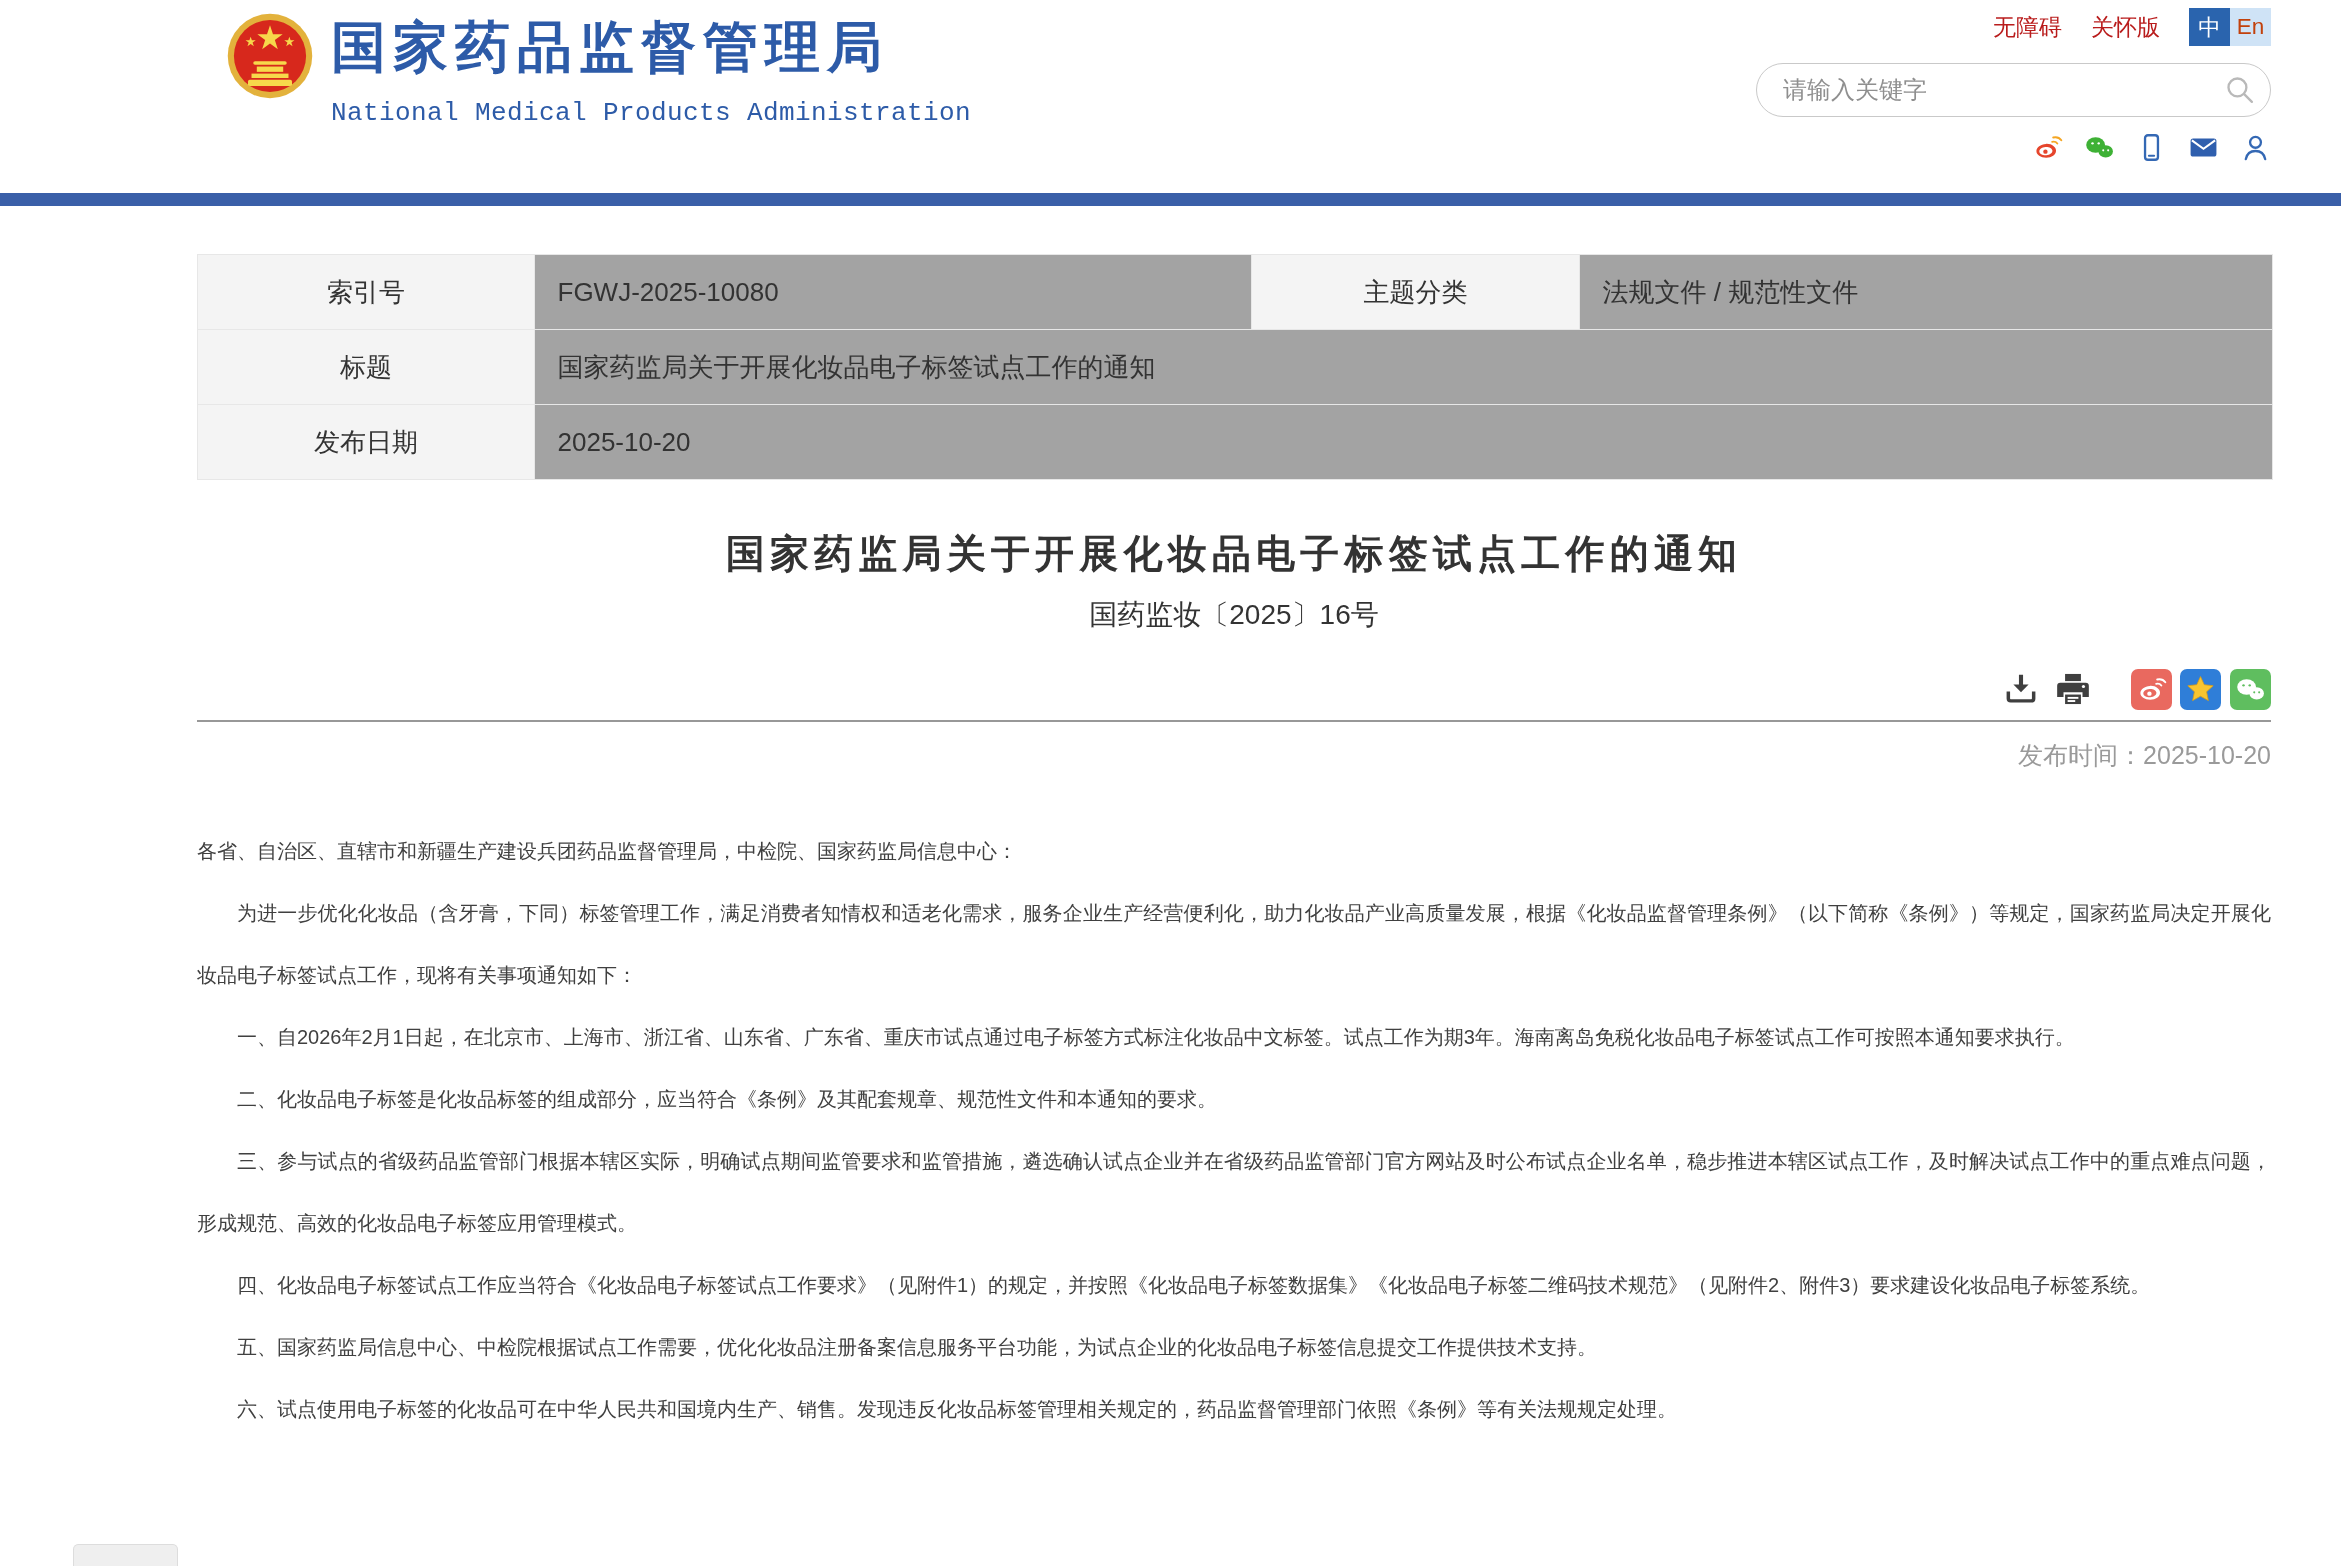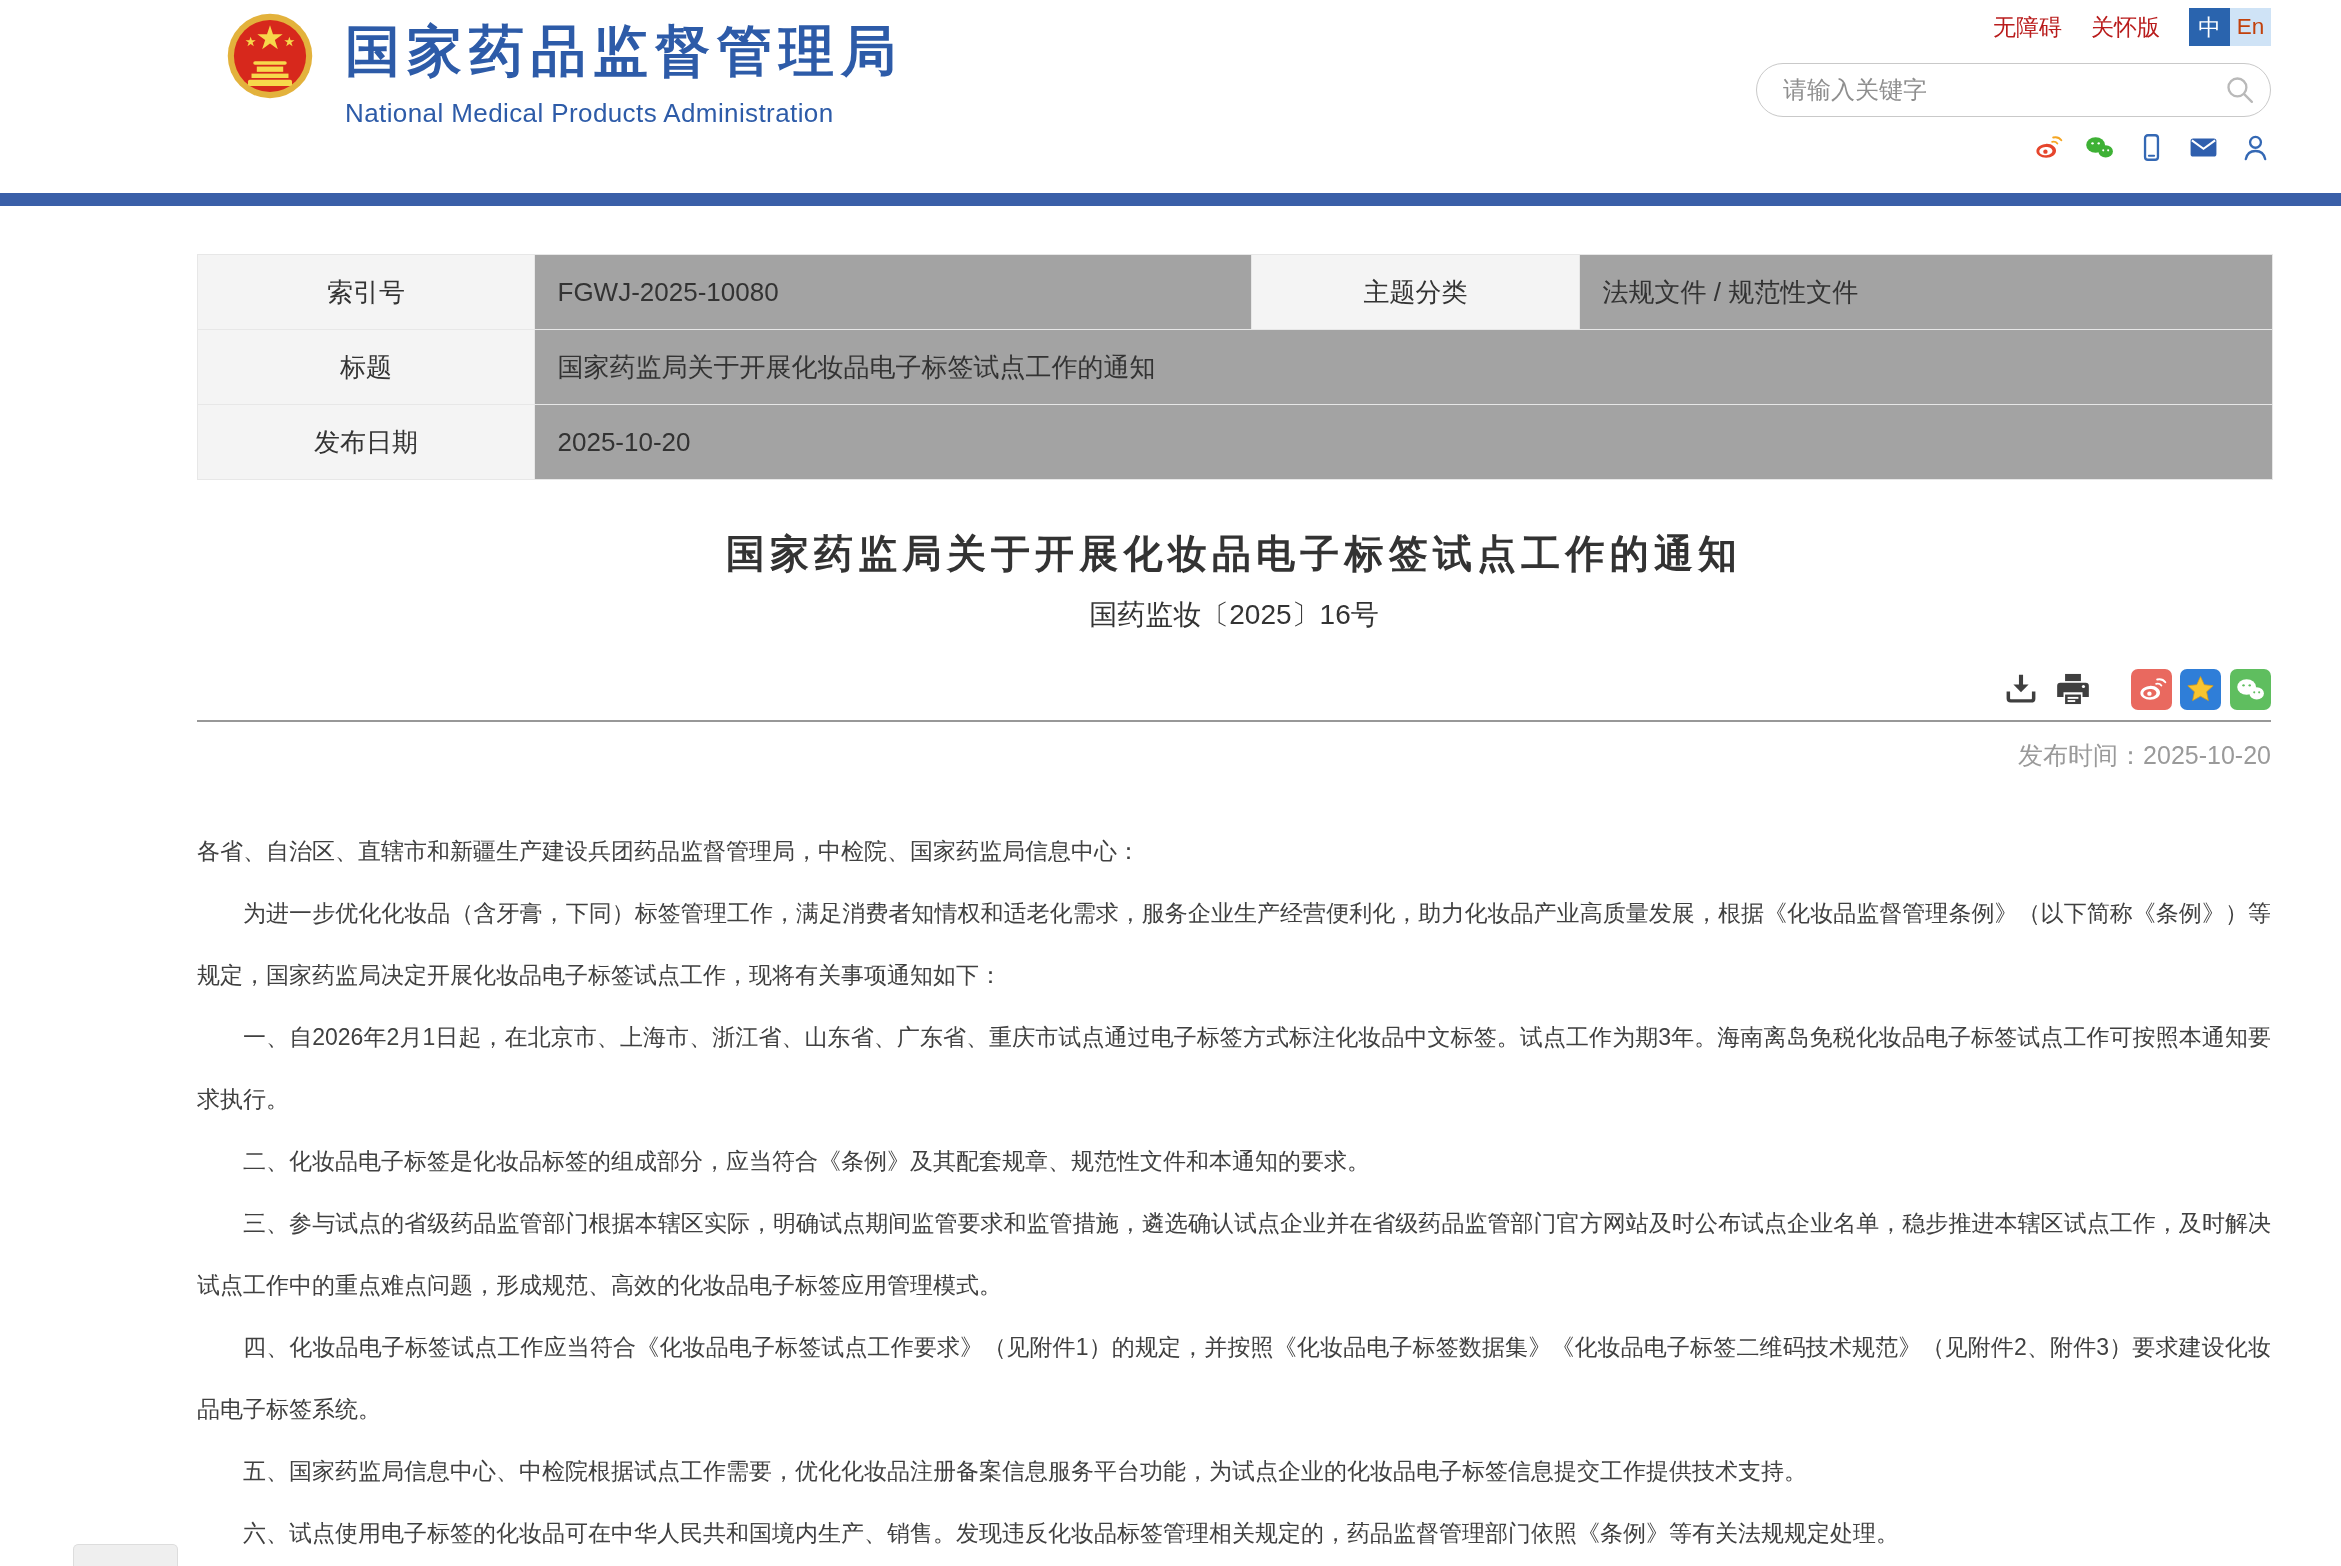--- a/index.html
+++ b/index.html
@@ -3,21 +3,21 @@
 <meta charset="utf-8">
 <style>
   * { box-sizing: border-box; margin: 0; padding: 0; }
   html, body { width: 2342px; height: 1567px; background: #ffffff; overflow: hidden;
     font-family: "Liberation Sans", "DejaVu Sans", sans-serif; }
 
   
   .header { position: relative; width: 100%; height: 193px; background: #fff; }
   .logo-wrap { position: absolute; left: 226px; top: 12px; display: flex; align-items: flex-start; }
   .emblem { width: 88px; height: 88px; display: block; }
-  .brand-text { margin-left: 31px; margin-top: 12px; }
+  .brand-text { margin-left: 17px; margin-top: 12px; font-family: Liberation Mono, monospace; }
   .site-title { font-size: 55px; font-weight: bold; color: #2d5ba8; letter-spacing: 7px; line-height: 1; white-space: nowrap; }
   .site-subtitle { margin-top: 19px; font-size: 26px; color: #2d5ba8; letter-spacing: 0.4px; white-space: nowrap; }
 
   .header-right { position: absolute; right: 71px; top: 7px; display: flex; flex-direction: column; align-items: flex-end; }
   .utility-row { display: flex; align-items: center; height: 40px; }
   .util-link { font-size: 23px; color: #b91c1c; text-decoration: none; margin-right: 29px; cursor: pointer; }
   .lang-toggle { display: flex; }
   .lang-btn { width: 41px; height: 38px; display: flex; align-items: center; justify-content: center;
     font-size: 22.5px; cursor: pointer; }
   .lang-zh { background: #2a64ae; color: #fff; }
@@ -57,21 +57,21 @@
   .share-btn { width: 41px; height: 41px; border-radius: 7px; border: none; cursor: pointer; display: flex;
     align-items: center; justify-content: center; }
   .share-btn svg { width: 31px; height: 31px; }
   .share-weibo { background: #e9695f; }
   .share-qzone { background: #2f7ed8; }
   .share-wechat { background: #5fbe5f; }
 
   .article-rule { margin-top: 10.4px; border: none; border-top: 2.6px solid #989898; width: 100%; }
   .publish-time { margin-top: 17.3px; text-align: right; font-size: 25px; color: #9a9a9a; }
 
-  .article-body { margin-top: 48px; font-size: 23px; color: #404040; line-height: 62px; text-align: justify; }
+  .article-body { margin-top: 48px; font-size: 20px; color: #404040; line-height: 62px; text-align: justify; }
   .article-body p { margin: 0; }
   .article-body p.indent { text-indent: 2em; }
 
   .floating-widget { position: fixed; left: 73px; bottom: 0; width: 105px; height: 22.5px;
     background: #efefef; border: 0.9px solid #dddddd; border-bottom: none; border-radius: 5.2px 5.2px 0 0; cursor: pointer; }
 </style>
 </head>
 <body>
 
 <div class="header">

